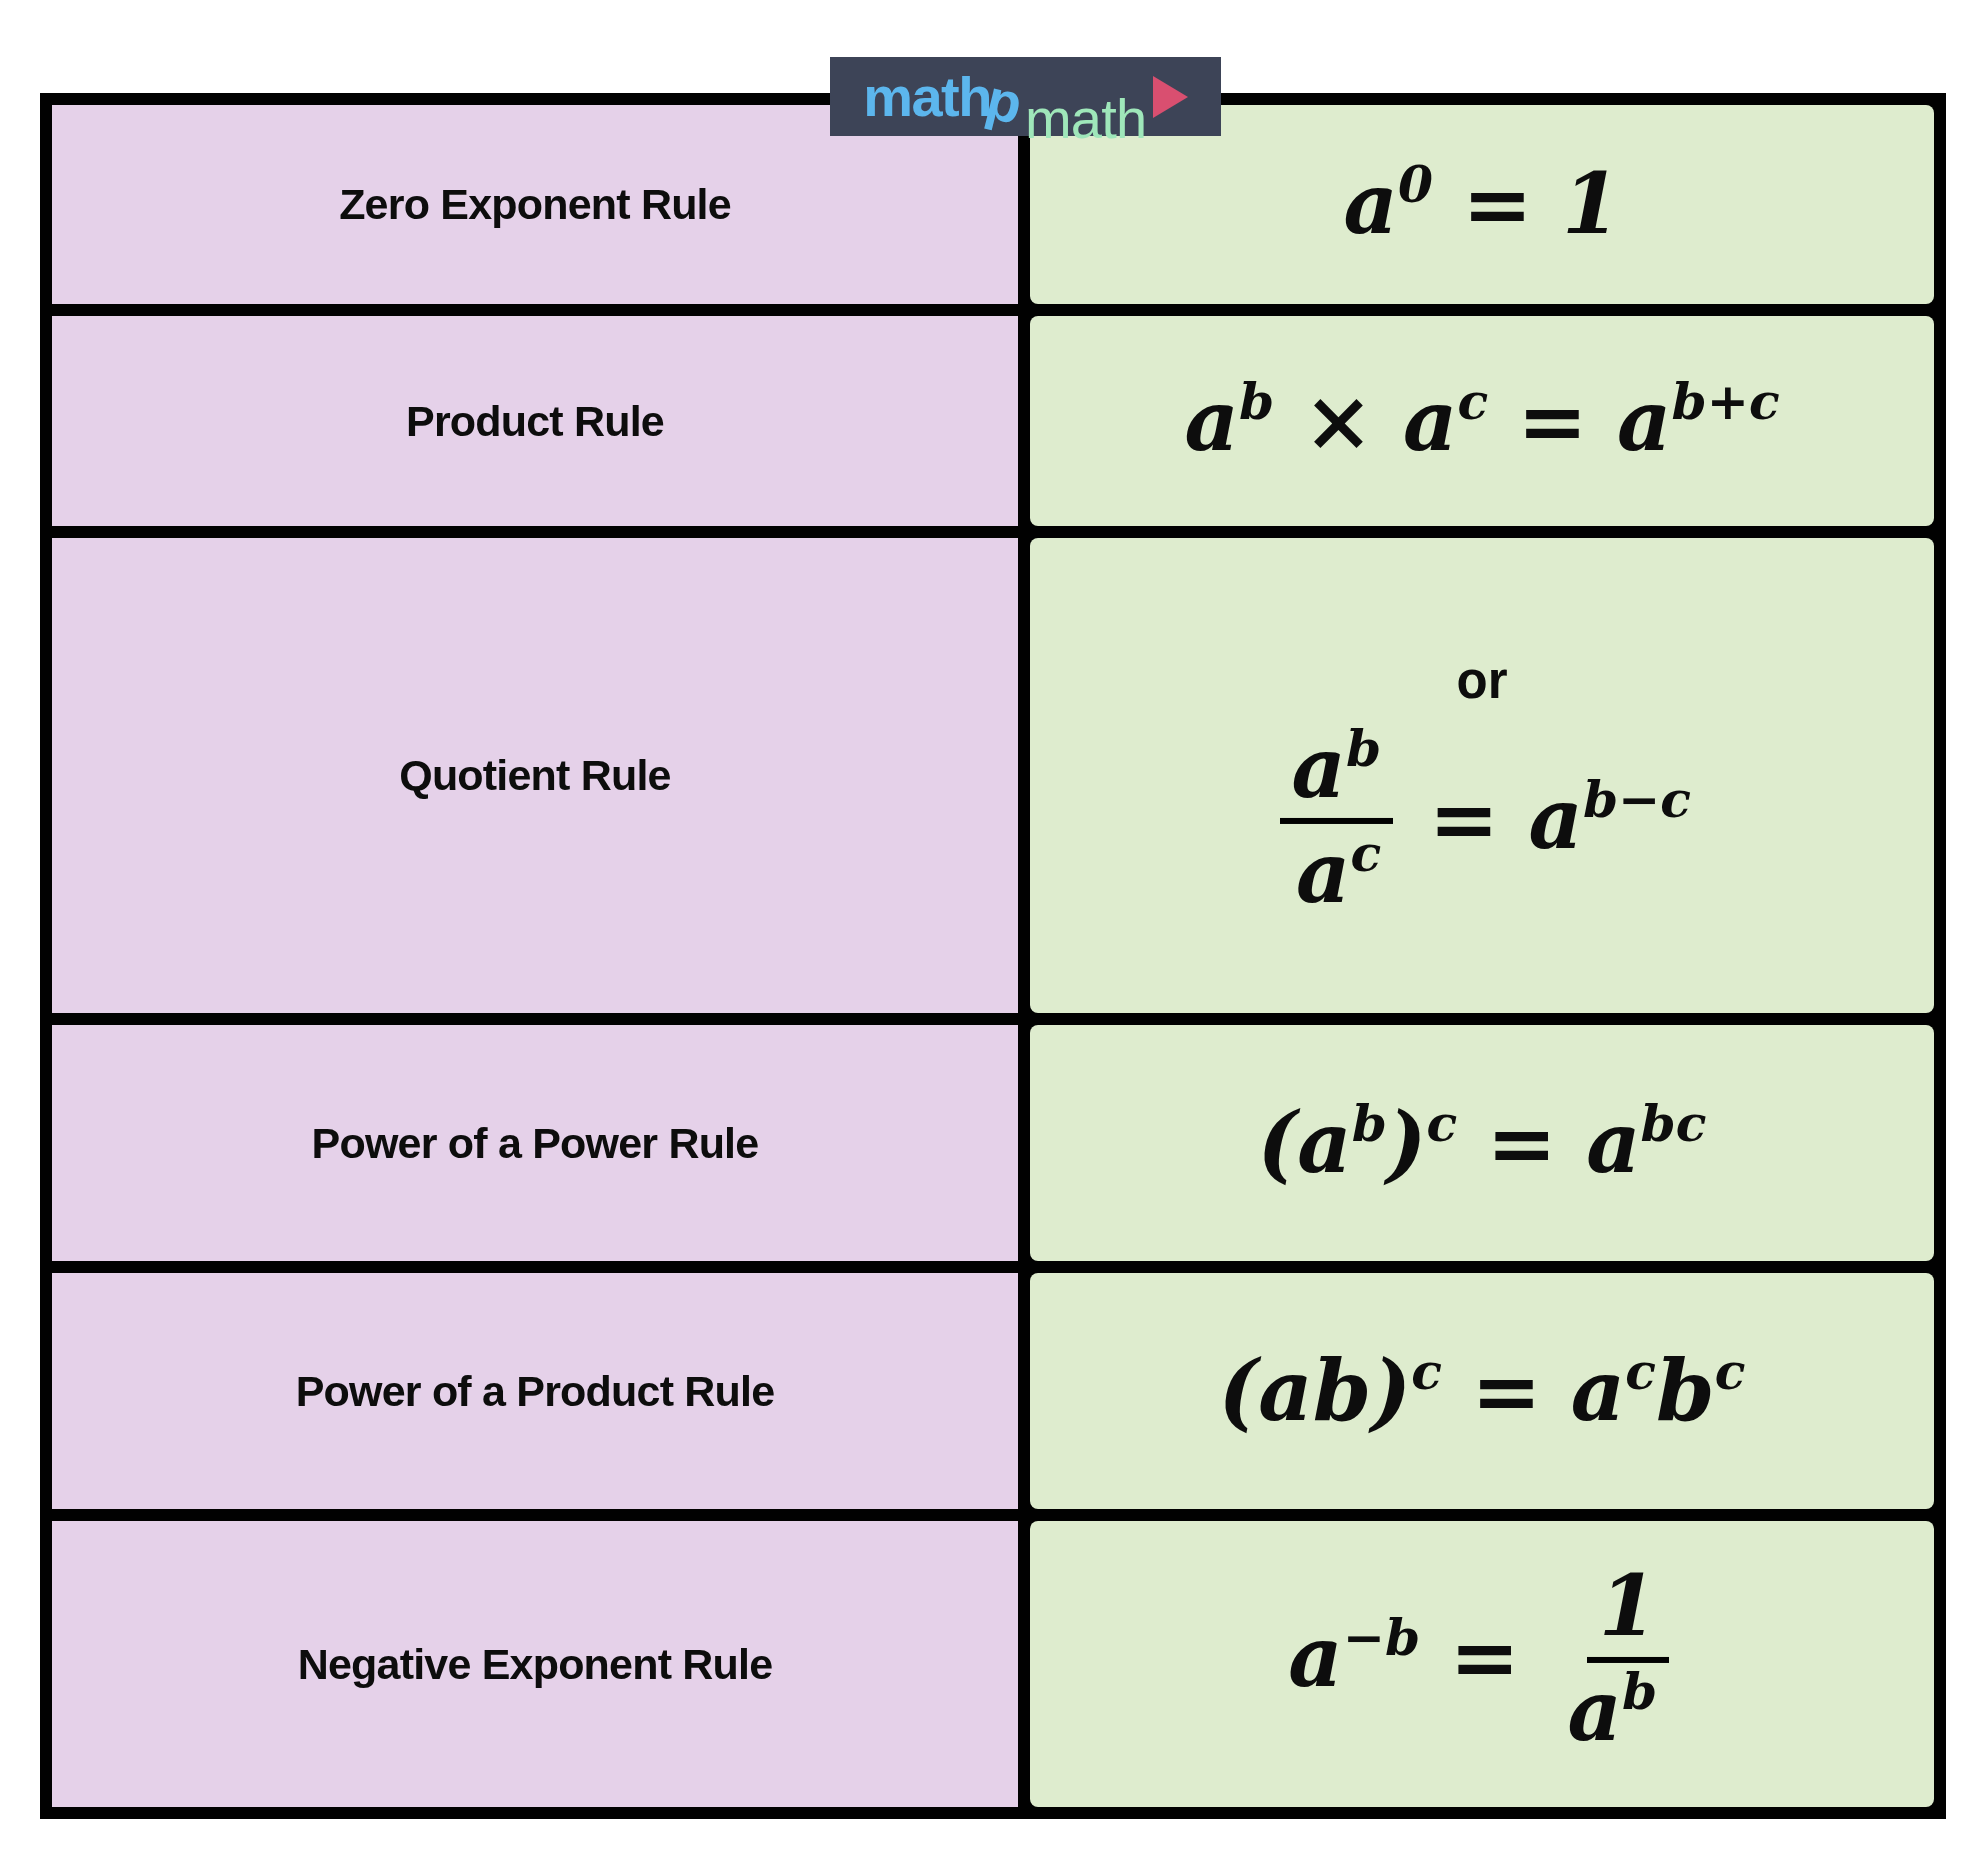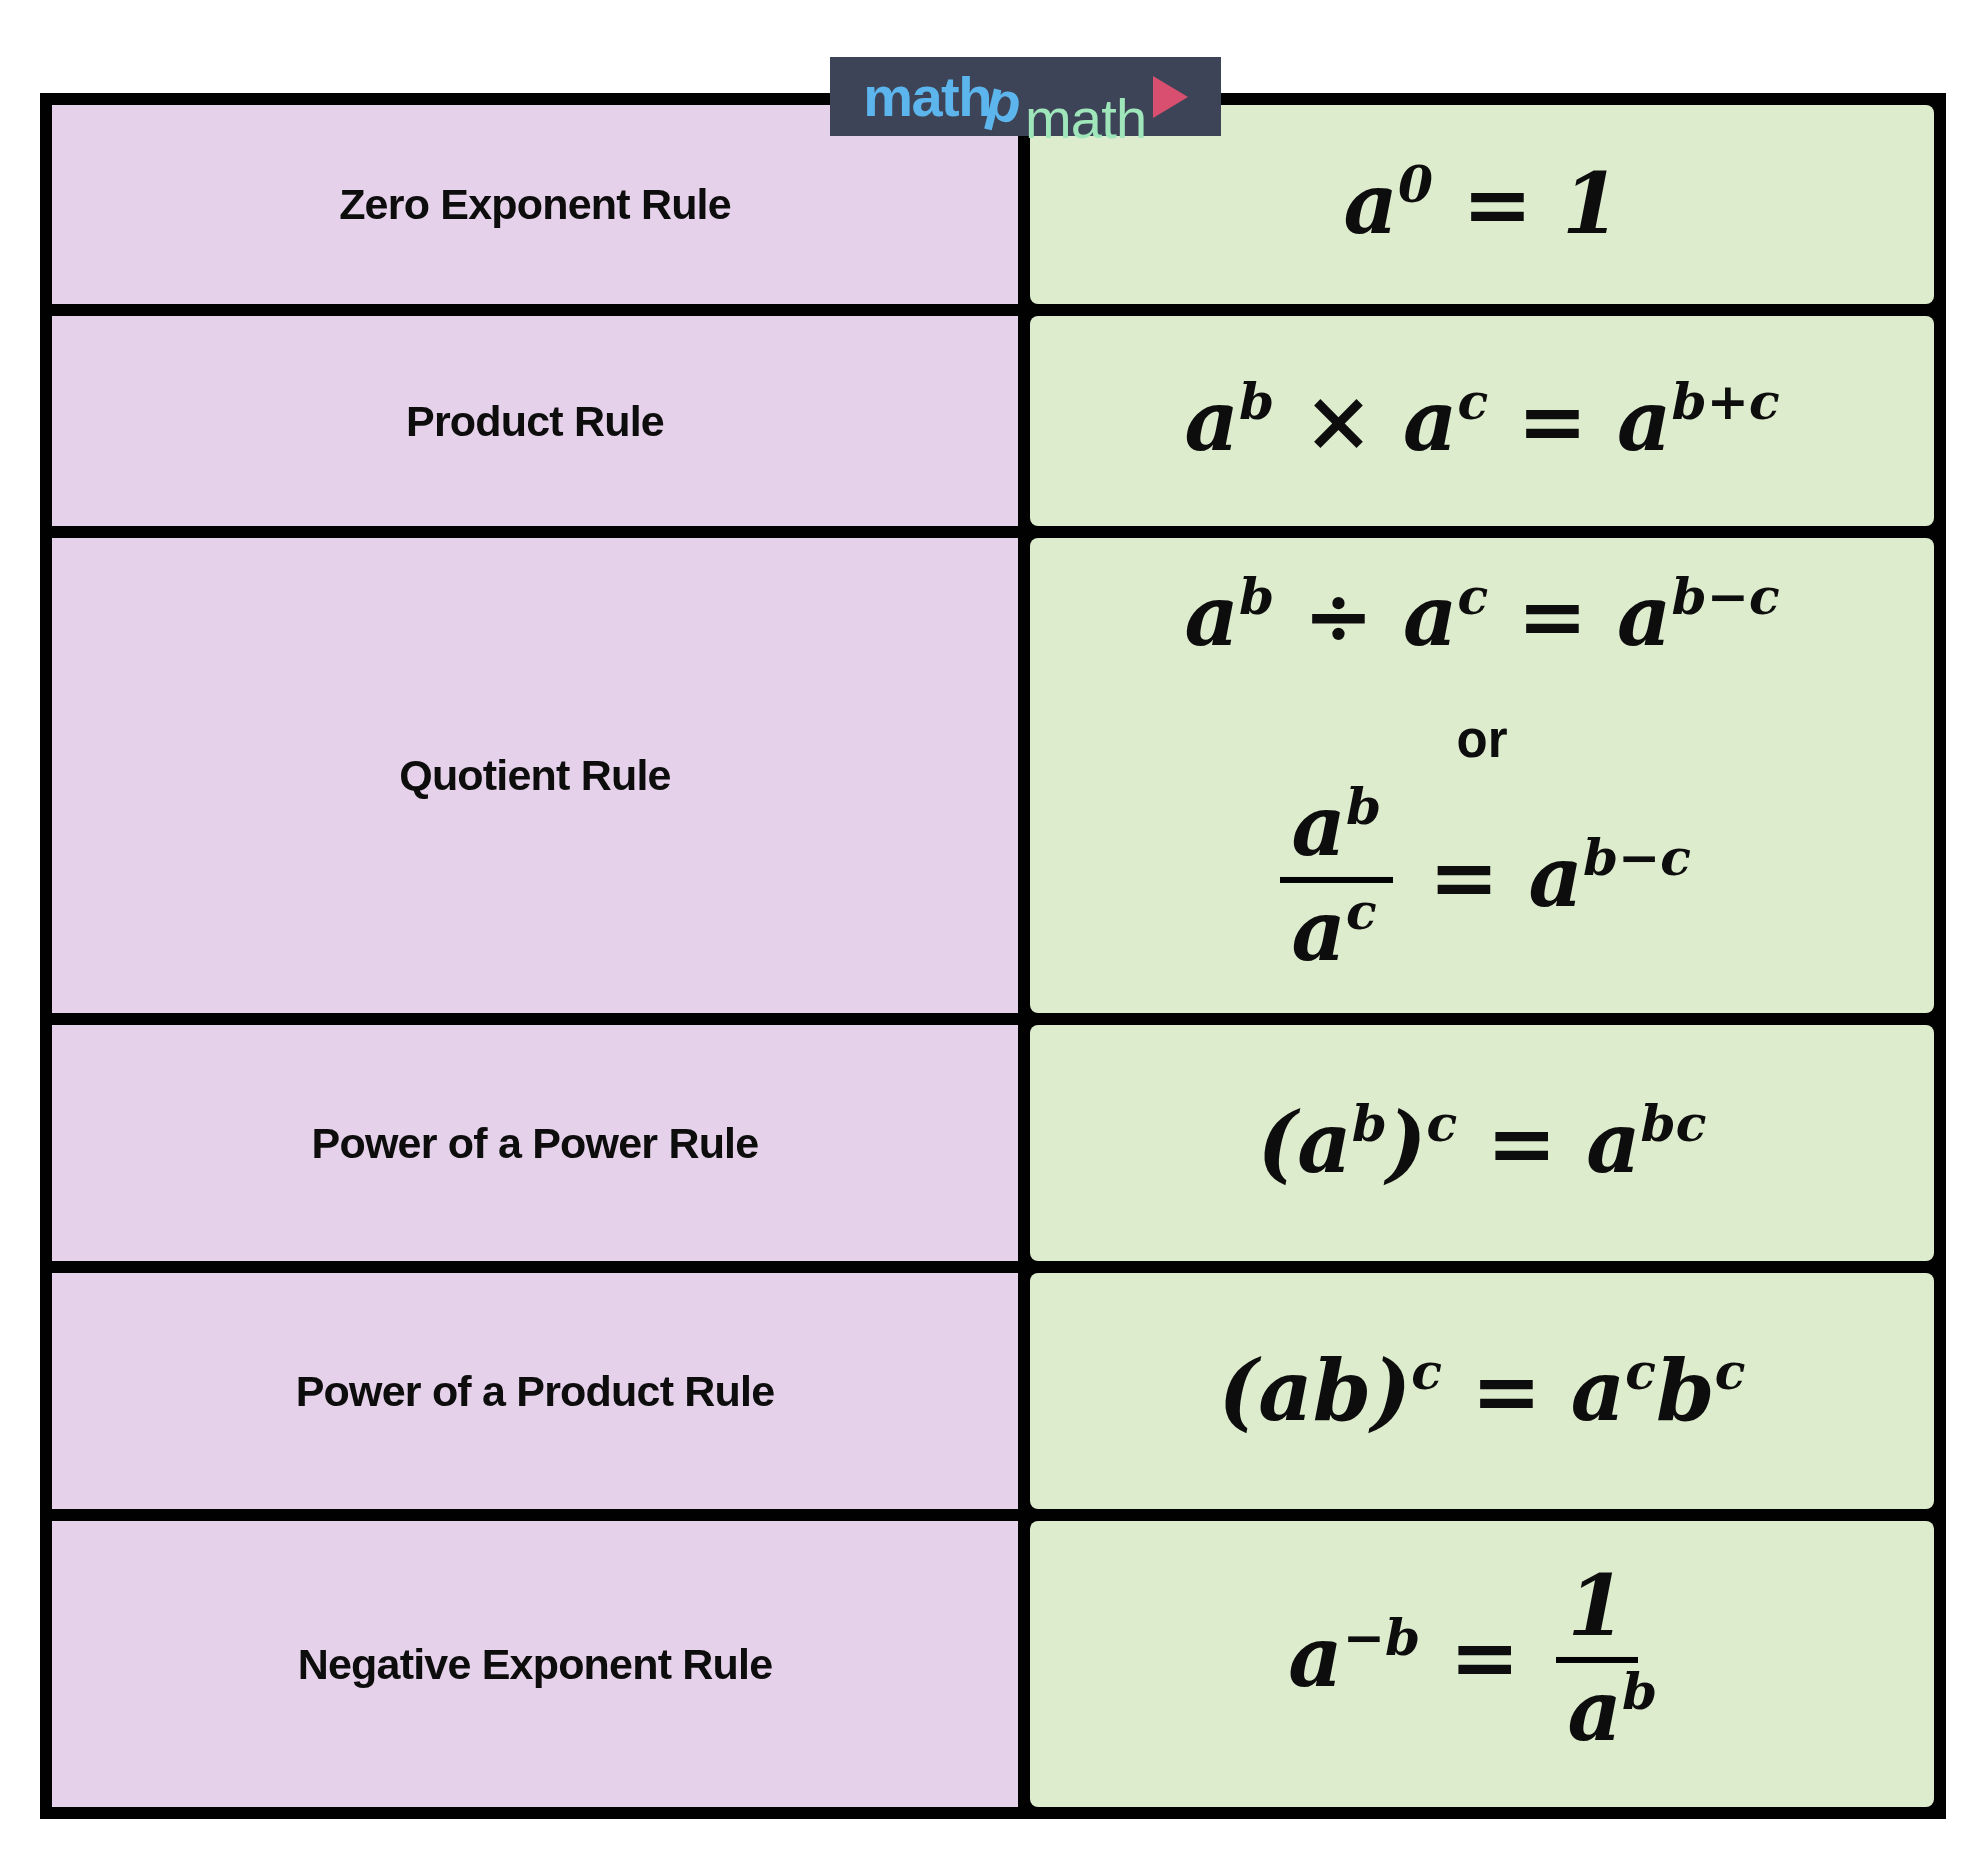--- a/index.html
+++ b/index.html
@@ -57,21 +57,21 @@
   }
   .math sup {
     font-size:0.6em;
     vertical-align:0.62em;
     line-height:0;
   }
 
   .frac {
     display:inline-flex;
     flex-direction:column;
-    align-items:flex-start;
+    align-items:flex-end;
     vertical-align:middle;
     margin:0 0.08em;
     transform:translateY(-0.06em);
   }
   .frac .fr-num {
     line-height:1.1;
     padding:0 0.14em 0.05em 0.14em;
     border-bottom:6.4px solid var(--border);
   }
   .frac .fr-den {
@@ -152,21 +152,20 @@
     <span class="rule-label">Product Rule</span>
   </div>
   <div class="cell formula">
     <span class="math"><span>a</span><sup>b</sup><span> × a</span><sup>c</sup><span> = a</span><sup>b+c</sup></span>
   </div>
 
   <div class="cell name">
     <span class="rule-label">Quotient Rule</span>
   </div>
   <div class="cell formula quotient">
-    <span class="math"><span>a</span><sup>b</sup><span> ÷ a</span><sup>c</sup><span> = a</span><sup>b−c</sup></span>
     <span class="or-label">or</span>
     <span class="math"><span class="frac">
           <span class="fr-num"><span>a</span><sup>b</sup></span>
           <span class="fr-den"><span>a</span><sup>c</sup></span>
         </span><span> = a</span><sup>b−c</sup></span>
   </div>
 
   <div class="cell name">
     <span class="rule-label">Power of a Power Rule</span>
   </div>

